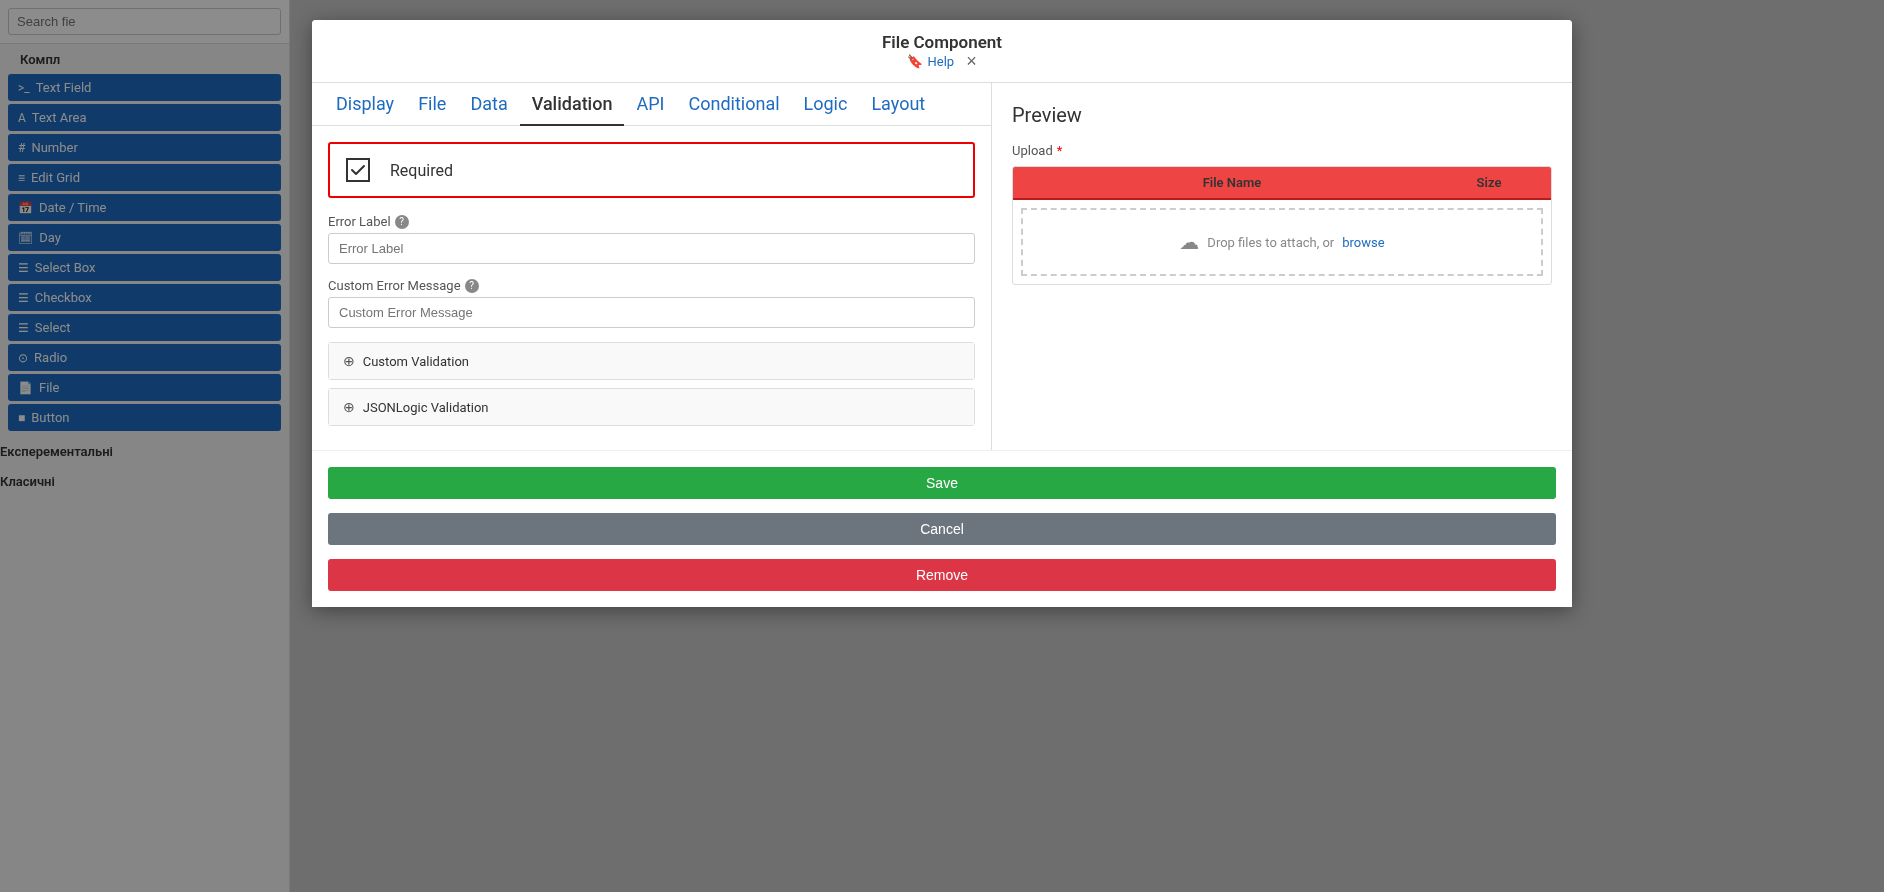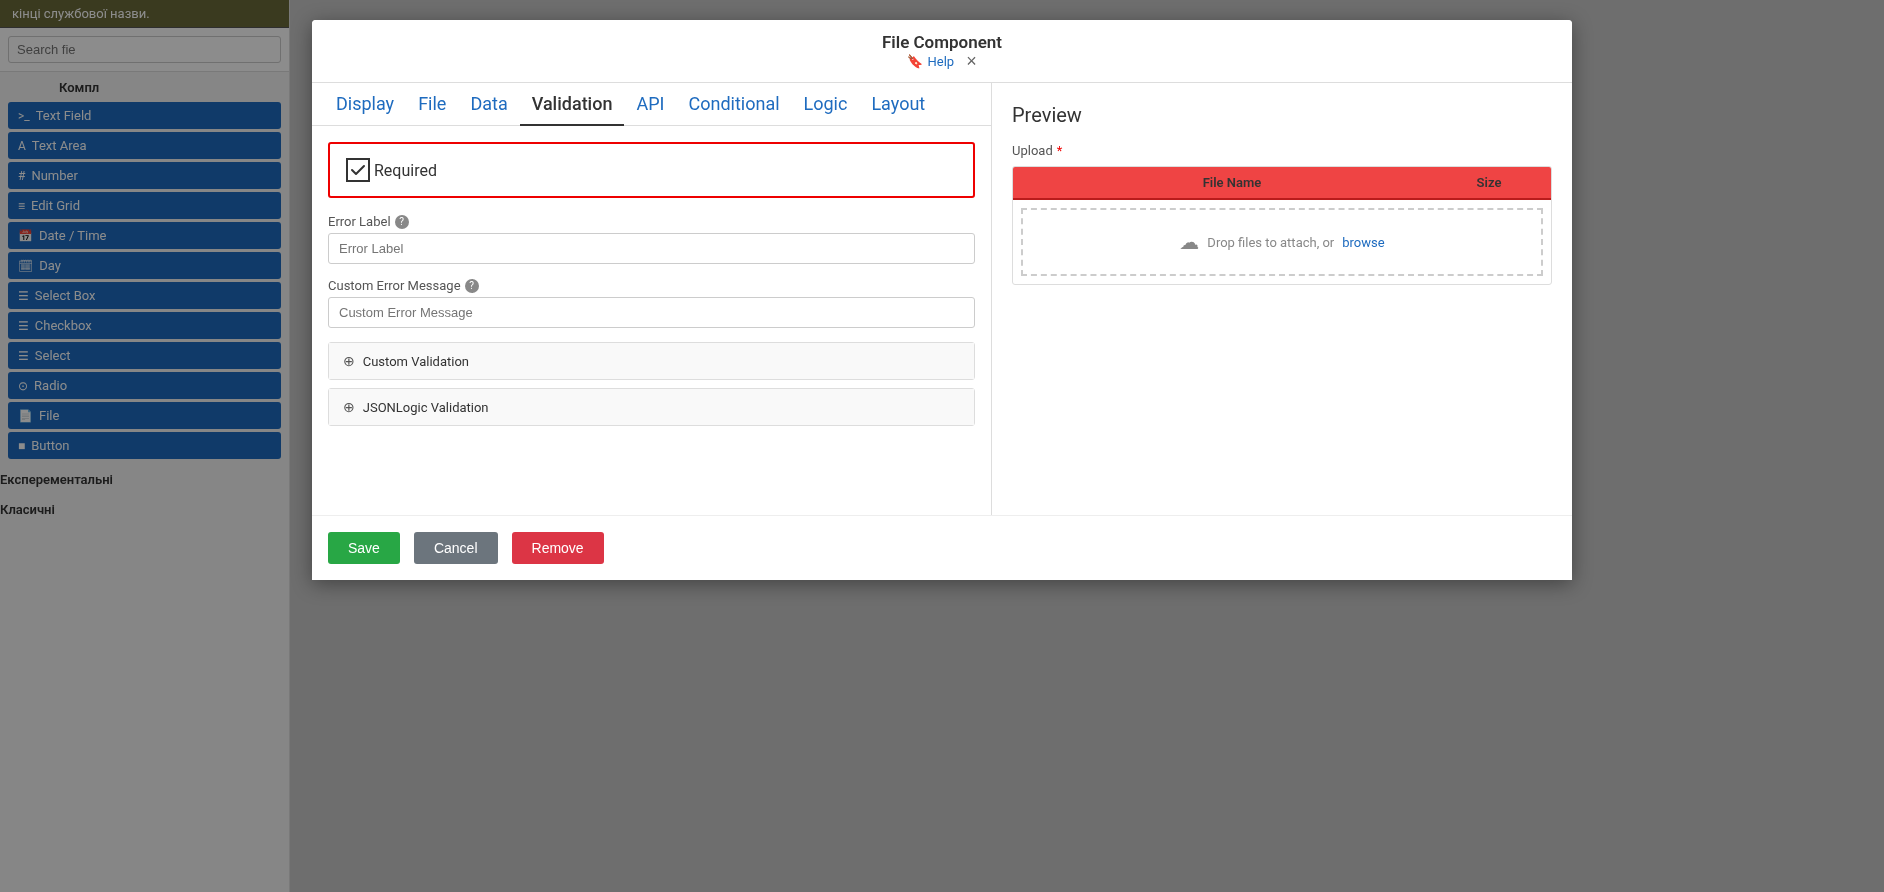--- a/index.html
+++ b/index.html
@@ -49,21 +49,20 @@
       border: 1px solid #ccc;
       border-radius: 3px;
       font-size: 13px;
     }
 
     .sidebar-label {
       font-size: 13px;
       font-weight: 600;
       padding: 8px 20px 4px;
       color: #333;
-      margin-left: 39px;
     }
 
     .sidebar-btn {
       display: flex;
       align-items: center;
       margin: 3px 8px;
       padding: 6px 10px;
       background: #1e6bbf;
       color: white;
       border-radius: 3px;
@@ -191,21 +190,21 @@
       flex: 1;
     }
 
     
     .required-row {
       border: 2px solid #e00;
       border-radius: 3px;
       padding: 14px 16px;
       display: flex;
       align-items: center;
-      gap: 4px;
+      gap: 20px;
       margin-bottom: 16px;
       background: #fff;
     }
 
     .checkbox-icon {
       width: 24px;
       height: 24px;
       border: 2px solid #333;
       display: flex;
       align-items: center;
@@ -366,20 +365,21 @@
       color: #888;
     }
 
     
     .modal-footer {
       padding: 16px;
       display: flex;
       gap: 14px;
       background: #fff;
       border-top: 1px solid #eee;
+      flex-direction: column;
     }
 
     .btn-save {
       padding: 8px 20px;
       background: #28a745;
       color: white;
       border: none;
       border-radius: 3px;
       font-size: 14px;
       cursor: pointer;
@@ -404,23 +404,20 @@
       font-size: 14px;
       cursor: pointer;
     }
   </style>
 </head>
 <body>
 
 <div class="bg-area"></div>
 
 <div class="sidebar">
-  <div class="sidebar-header">
-    <span>кінці службової назви.</span>
-  </div>
   <div class="search-bar">
     <input type="text" placeholder="Search fie" style="">
   </div>
   <div class="sidebar-label">Компл</div>
 
   <div id="sidebar-buttons">
       <div class="sidebar-btn">
         <span class="btn-icon">&gt;_</span>
         <span>Text Field</span>
       </div>

